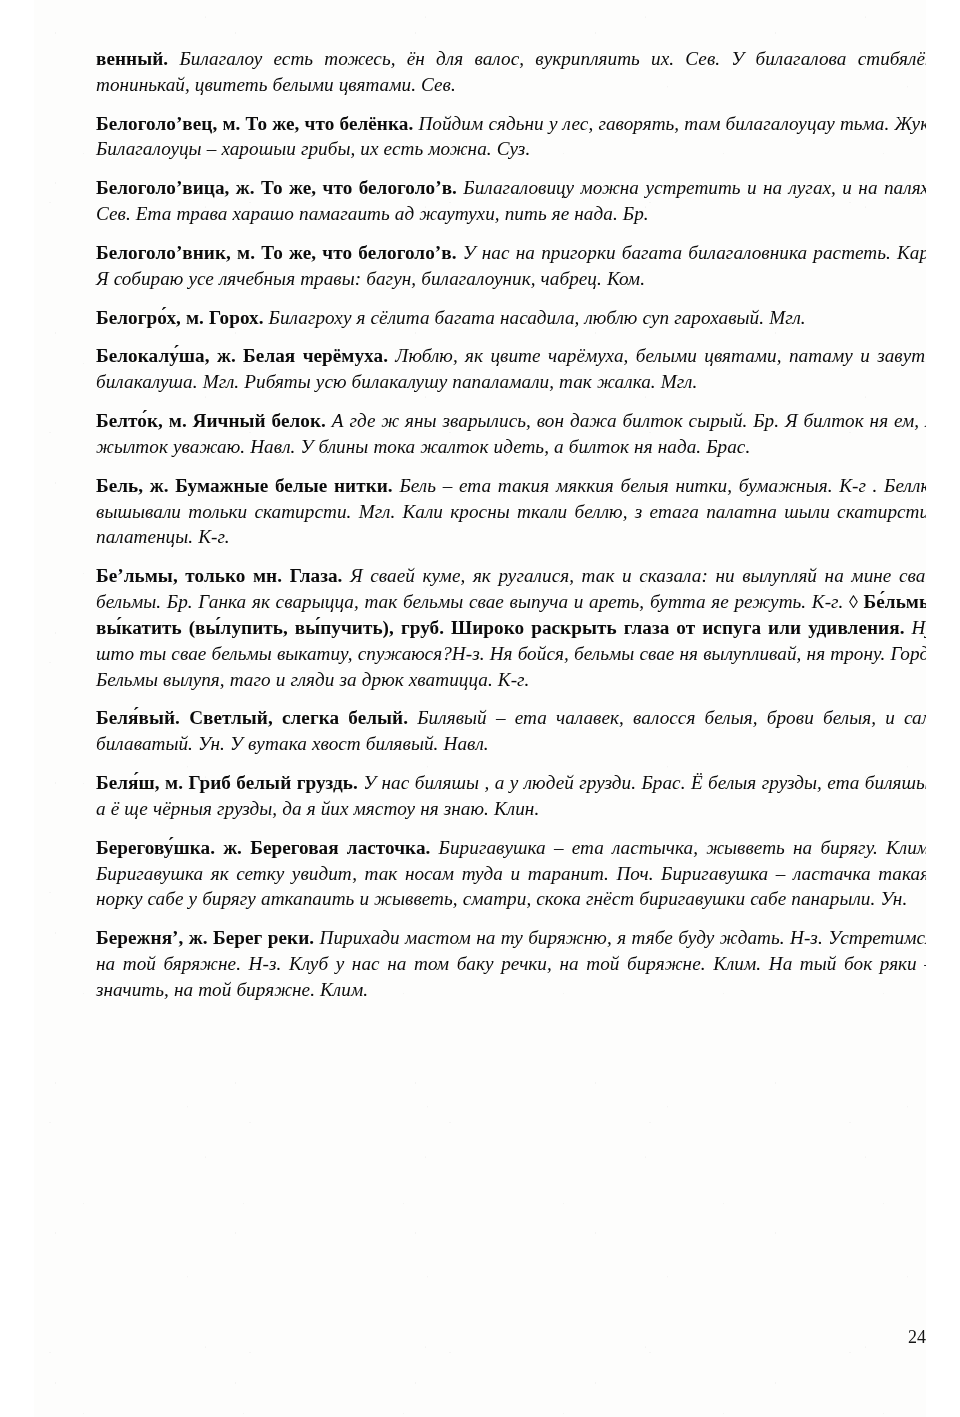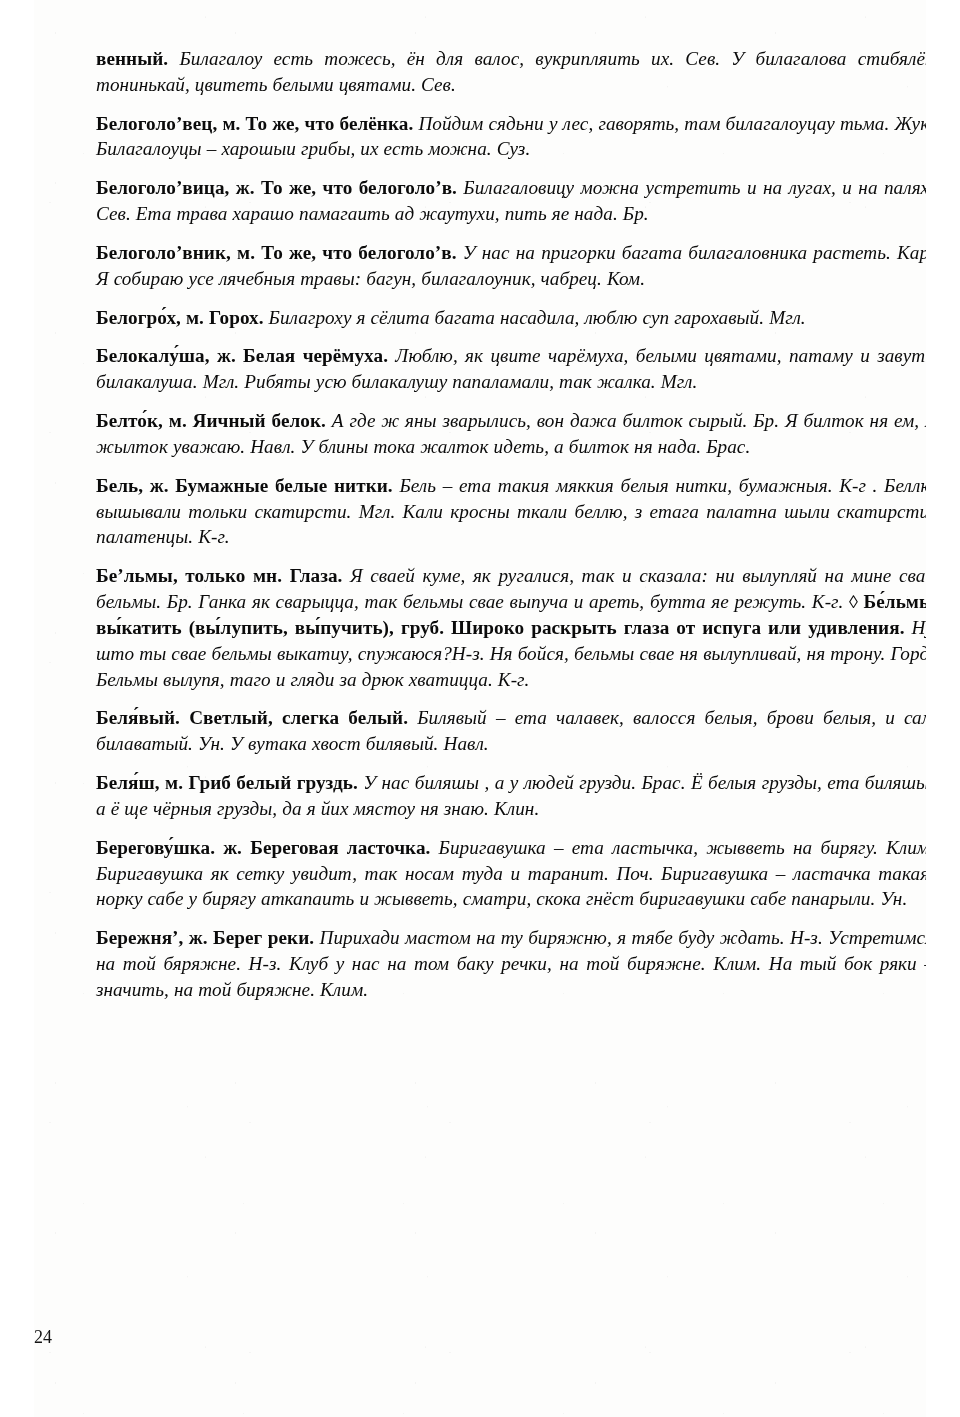--- a/index.html
+++ b/index.html
@@ -52,21 +52,21 @@
   .idiom-mark {
     font-style: normal;
     font-weight: normal;
     font-size: 18px;
   }
   .pagenum {
     position: absolute;
     left: 0;
     right: 0;
     top: 1327px;
-    text-align: left;
+    text-align: right;
     font-size: 18px;
     font-family: "Liberation Serif", "DejaVu Serif", serif;
     color: #151515;
   }
   
   .speckle {
     position: absolute;
     inset: 0;
     pointer-events: none;
     opacity: 0.035;

